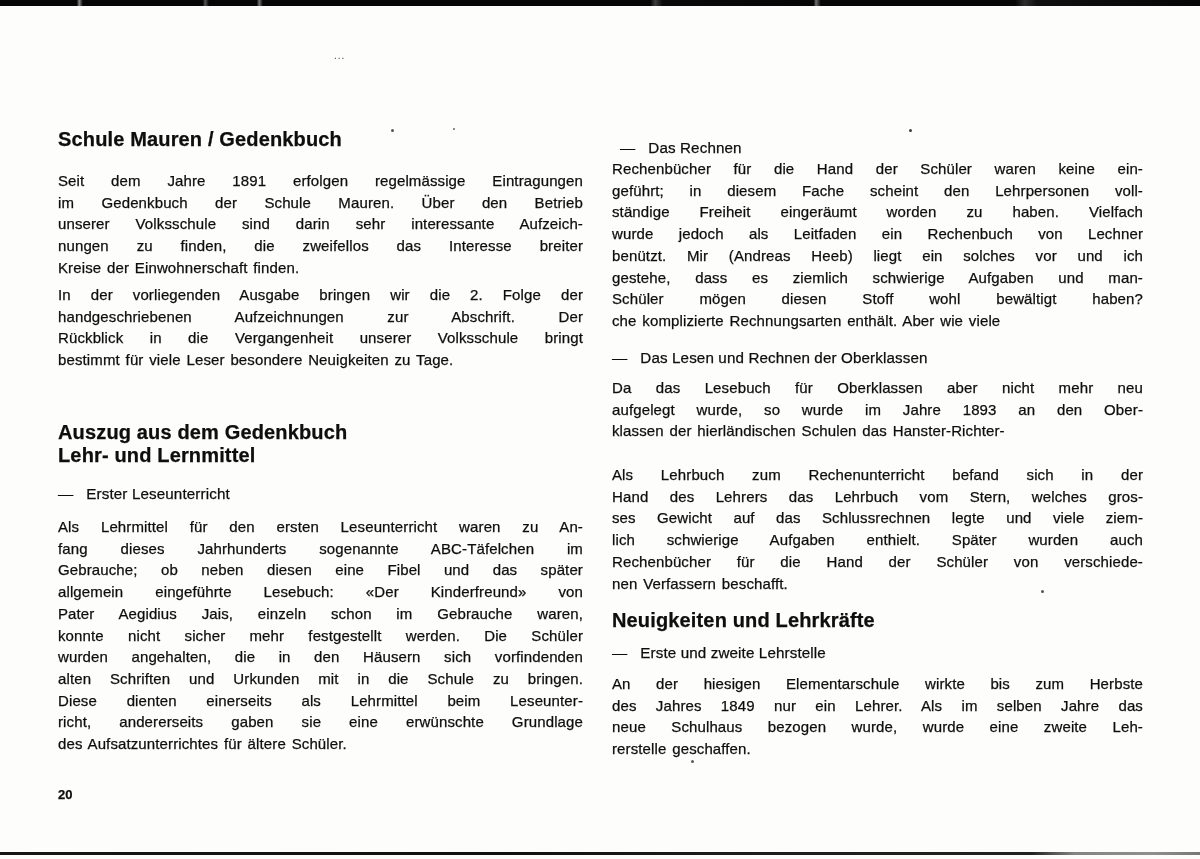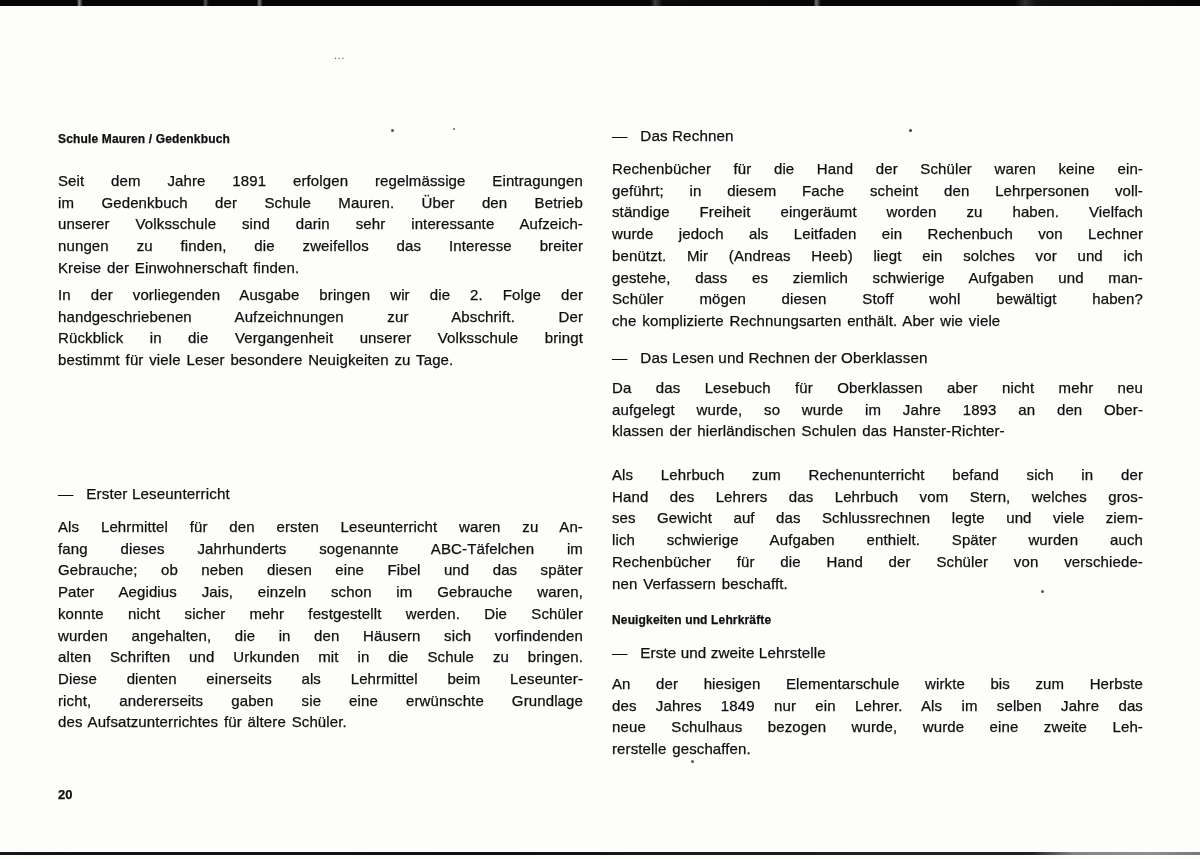--- a/index.html
+++ b/index.html
@@ -28,34 +28,34 @@
   }
   .col { position:absolute; top:0; height:859px; }
   .col-left  { left:58px;  width:525px; }
   .col-right { left:612px; width:531px; }
   .blk { position:absolute; left:0; width:100%; }
 
   .para { font-size:15px; line-height:21.7px; letter-spacing:0.12px; word-spacing:1.5px; }
   .jline { text-align:justify; text-align-last:justify; -moz-text-align-last:justify; }
   .para .jline:last-child { text-align-last:left; -moz-text-align-last:left; }
 
-  .bhead { font-weight:700; font-size:12px; line-height:23px; letter-spacing:0.15px; }
+  .bhead { font-weight:700; font-size:20px; line-height:23px; letter-spacing:0.15px; }
   .dashhead { font-size:15.2px; line-height:20px; letter-spacing:0.12px; }
   .dashhead .dl { margin-left:13px; }
   .pageno { font-weight:700; font-size:13px; }
 
   .lc-h1 { top:128px; }
   .lc-p1 { top:170px; }
   .lc-p2 { top:284px; }
   .lc-h2 { top:421px; }
   .lc-s1 { top:484px; }
   .lc-p3 { top:516px; }
   .lc-pg { top:787px; }
 
-  .rc-s1 { top:126px; }
+  .rc-s1 { top:138px;margin-left:8px; }
   .rc-p1 { top:158px; }
   .rc-s2 { top:348px; }
   .rc-p2a { top:377px; }
   .rc-p2b { top:464px; }
   .rc-h1 { top:609px; }
   .rc-s3 { top:643px; }
   .rc-p3 { top:673px; }
 
   .artifact-dots {
     position:absolute; left:334px; top:50px; color:#4a4a4a;
@@ -87,29 +87,34 @@
         <div class="jline">Kreise der Einwohnerschaft finden.</div>
       </div>
 
     <div class="blk lc-p2 para">
         <div class="jline">In der vorliegenden Ausgabe bringen wir die 2. Folge der</div>
         <div class="jline">handgeschriebenen Aufzeichnungen zur Abschrift. Der</div>
         <div class="jline">Rückblick in die Vergangenheit unserer Volksschule bringt</div>
         <div class="jline">bestimmt für viele Leser besondere Neuigkeiten zu Tage.</div>
       </div>
 
+    <div class="blk lc-h2 bhead">
+      <div>Auszug aus dem Gedenkbuch</div>
+      <div>Lehr- und Lernmittel</div>
+    </div>
 
     <div class="blk lc-s1 dashhead">
       <span>—</span><span class="dl">Erster Leseunterricht</span>
     </div>
 
     <div class="blk lc-p3 para">
         <div class="jline">Als Lehrmittel für den ersten Leseunterricht waren zu An-</div>
         <div class="jline">fang dieses Jahrhunderts sogenannte ABC-Täfelchen im</div>
         <div class="jline">Gebrauche; ob neben diesen eine Fibel und das später</div>
+        <div class="jline">allgemein eingeführte Lesebuch: «Der Kinderfreund» von</div>
         <div class="jline">Pater Aegidius Jais, einzeln schon im Gebrauche waren,</div>
         <div class="jline">konnte nicht sicher mehr festgestellt werden. Die Schüler</div>
         <div class="jline">wurden angehalten, die in den Häusern sich vorfindenden</div>
         <div class="jline">alten Schriften und Urkunden mit in die Schule zu bringen.</div>
         <div class="jline">Diese dienten einerseits als Lehrmittel beim Leseunter-</div>
         <div class="jline">richt, andererseits gaben sie eine erwünschte Grundlage</div>
         <div class="jline">des Aufsatzunterrichtes für ältere Schüler.</div>
       </div>
 
     <div class="blk lc-pg pageno">20</div>

